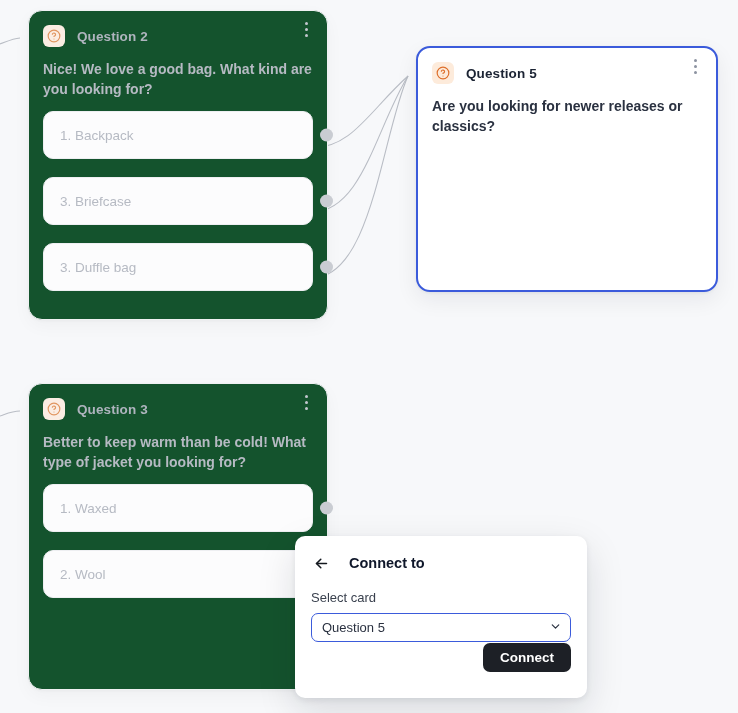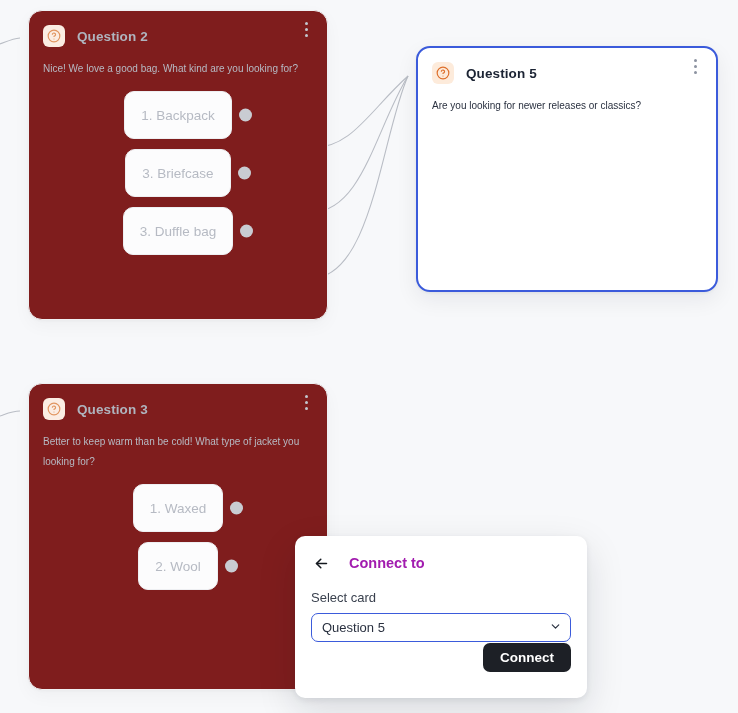--- a/index.html
+++ b/index.html
@@ -36,21 +36,21 @@
 
   
   .card {
     position: absolute;
     background: #FFFFFF;
     border-radius: 14px;
     z-index: 2;
   }
 
   .card.muted {
-    background: #7f1d1d;
+    background: #14532d;
     border: 1px solid #F0F1F3;
     box-shadow: 0 1px 3px rgba(16,24,40,0.035), 0 6px 18px rgba(16,24,40,0.035);
   }
 
   .card.active {
     background: #FFFFFF;
     border: 2px solid #3B5BDB;
     box-shadow: 0 1px 3px rgba(16,24,40,0.06), 0 8px 22px rgba(16,24,40,0.07);
   }
 
@@ -98,32 +98,32 @@
   .kebab i {
     display: block;
     width: 3px; height: 3px;
     border-radius: 50%;
     background: #8C93A1;
   }
   .muted .kebab i { background: #C2C6CE; }
 
   .card-question {
     padding: 12px 14px 0 14px;
-    font-size: 10px;
+    font-size: 14px;
     line-height: 20px;
     color: #2A3140;
+    font-weight: bold;
   }
   .muted .card-question { color: #B6BAC3; }
 
   .options {
     padding: 12px 14px 14px 14px;
     display: flex;
     flex-direction: column;
-    gap: 10px;
-    align-items: center;
+    gap: 18px;
   }
 
   .option {
     position: relative;
     height: 48px;
     border: 1px solid #E3E6EA;
     border-radius: 10px;
     display: flex;
     align-items: center;
     padding: 0 16px;
@@ -183,21 +183,21 @@
     width: 20px; height: 20px;
     display: flex; align-items: center; justify-content: center;
     cursor: pointer;
     flex: 0 0 auto;
   }
 
   .dlg-title {
     margin-left: 18px;
     font-size: 14.5px;
     font-weight: bold;
-    color: #a21caf;
+    color: #0f172a;
   }
 
   .dlg-label {
     margin-top: 14px;
     font-size: 13px;
     color: #3A414E;
   }
 
   .select-wrap {
     position: relative;

